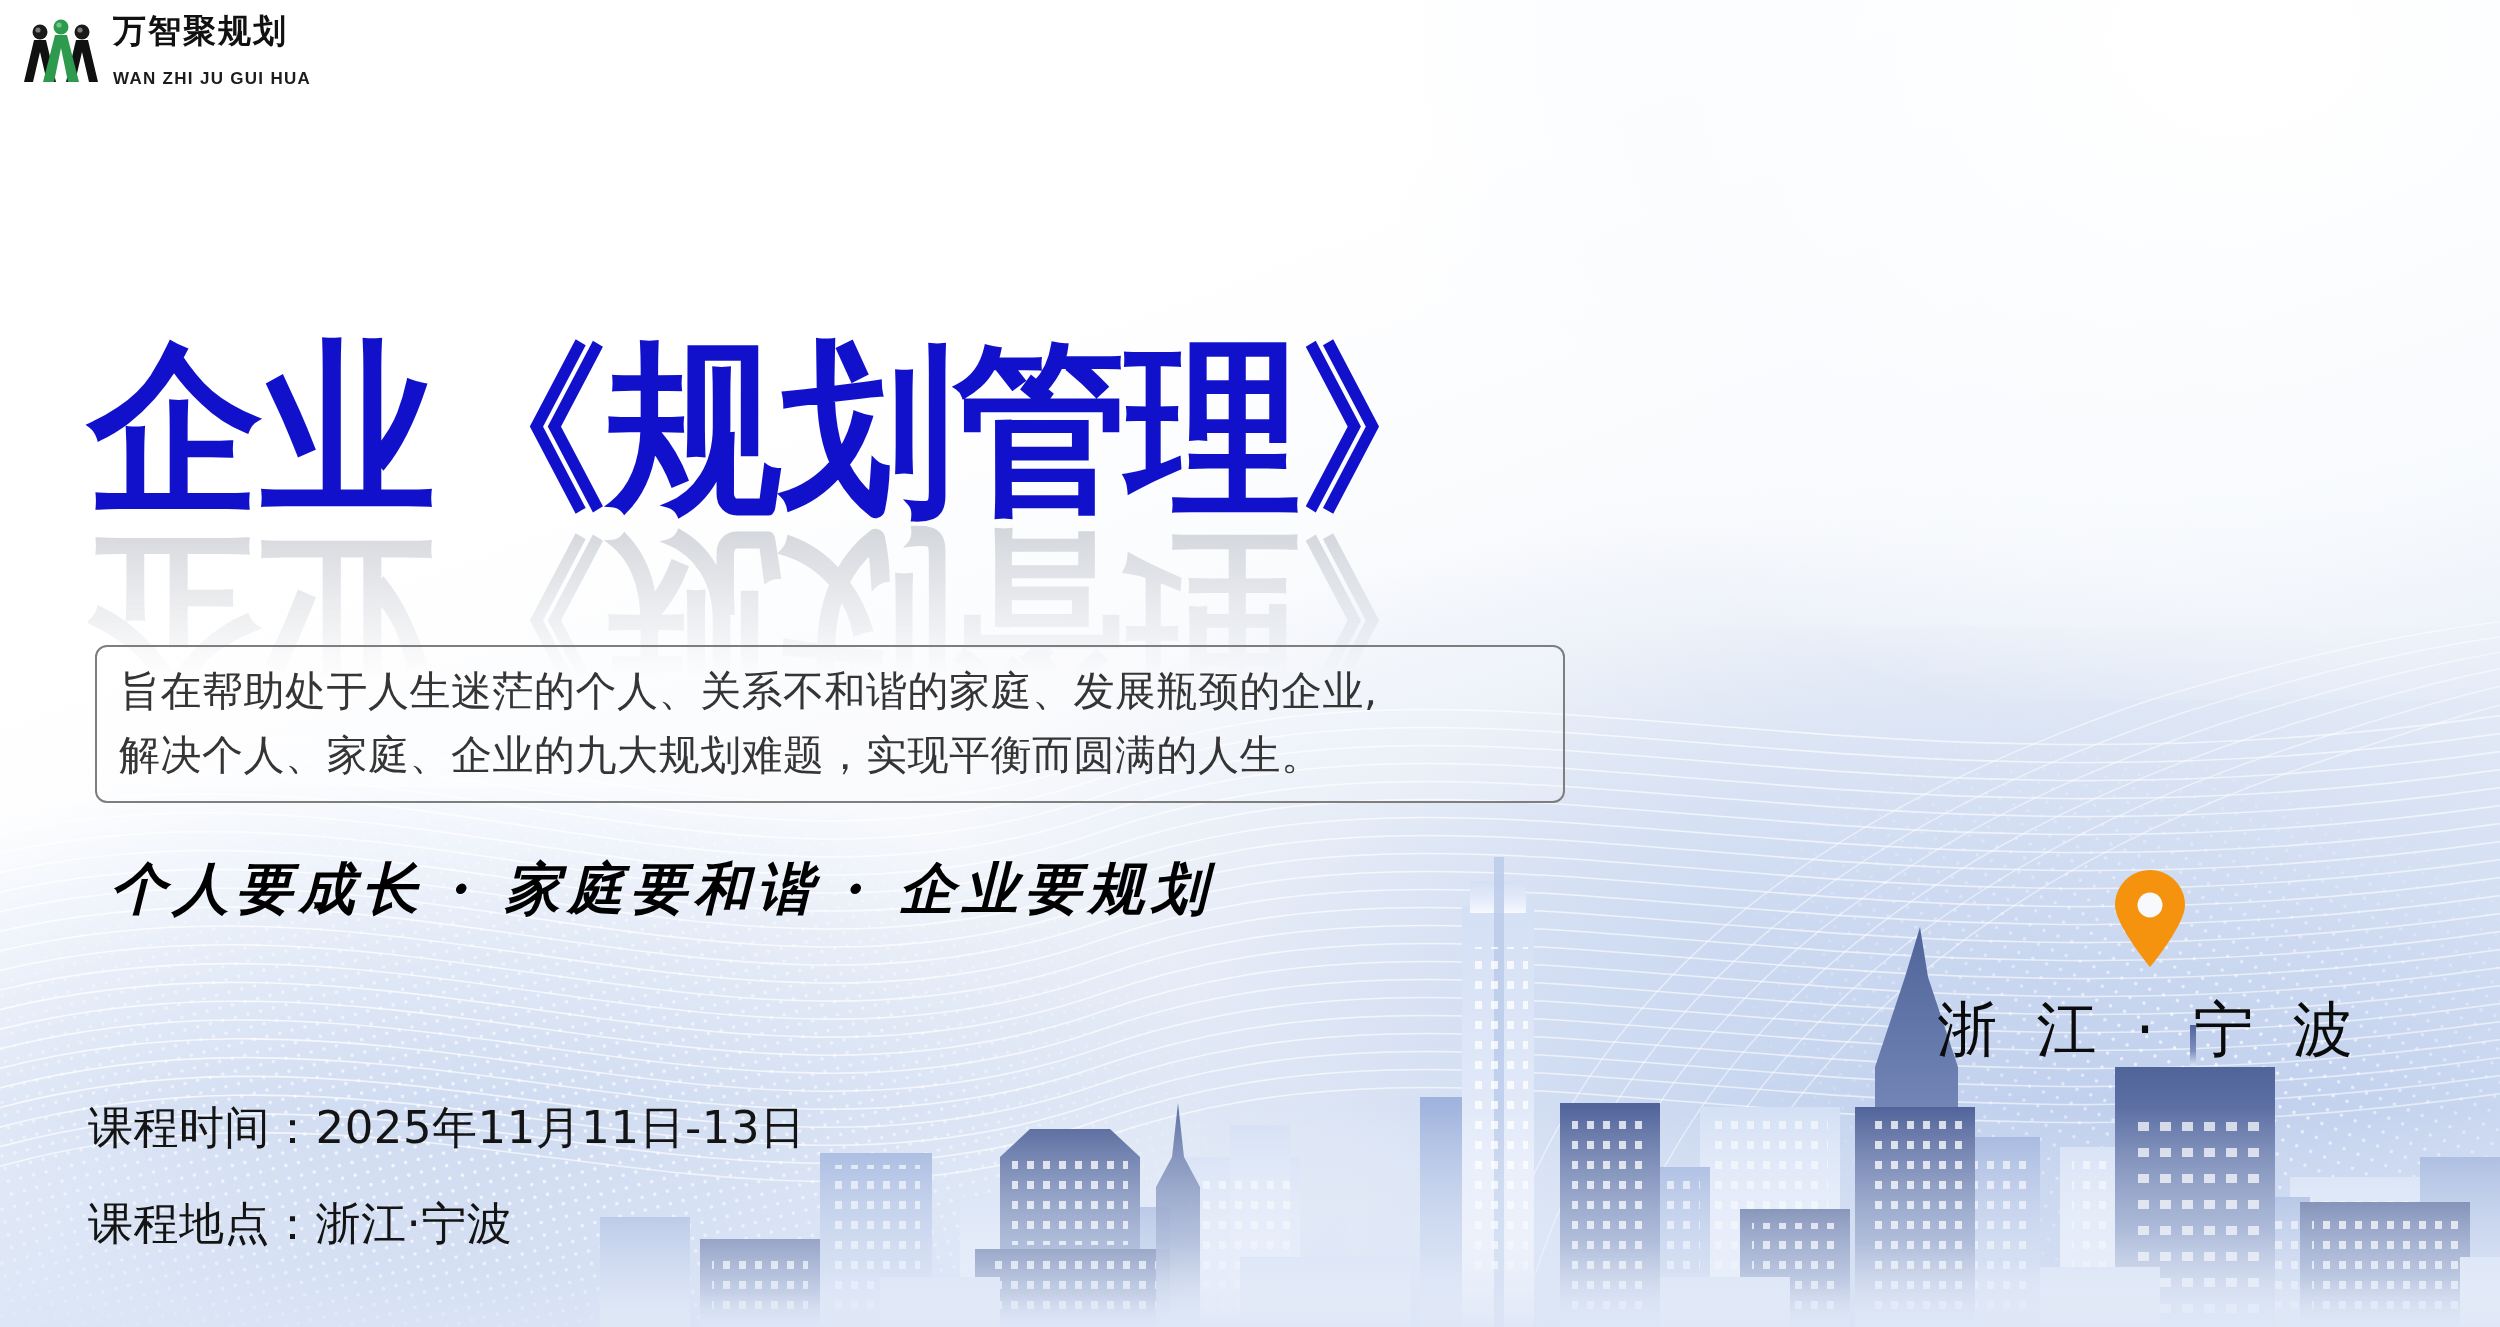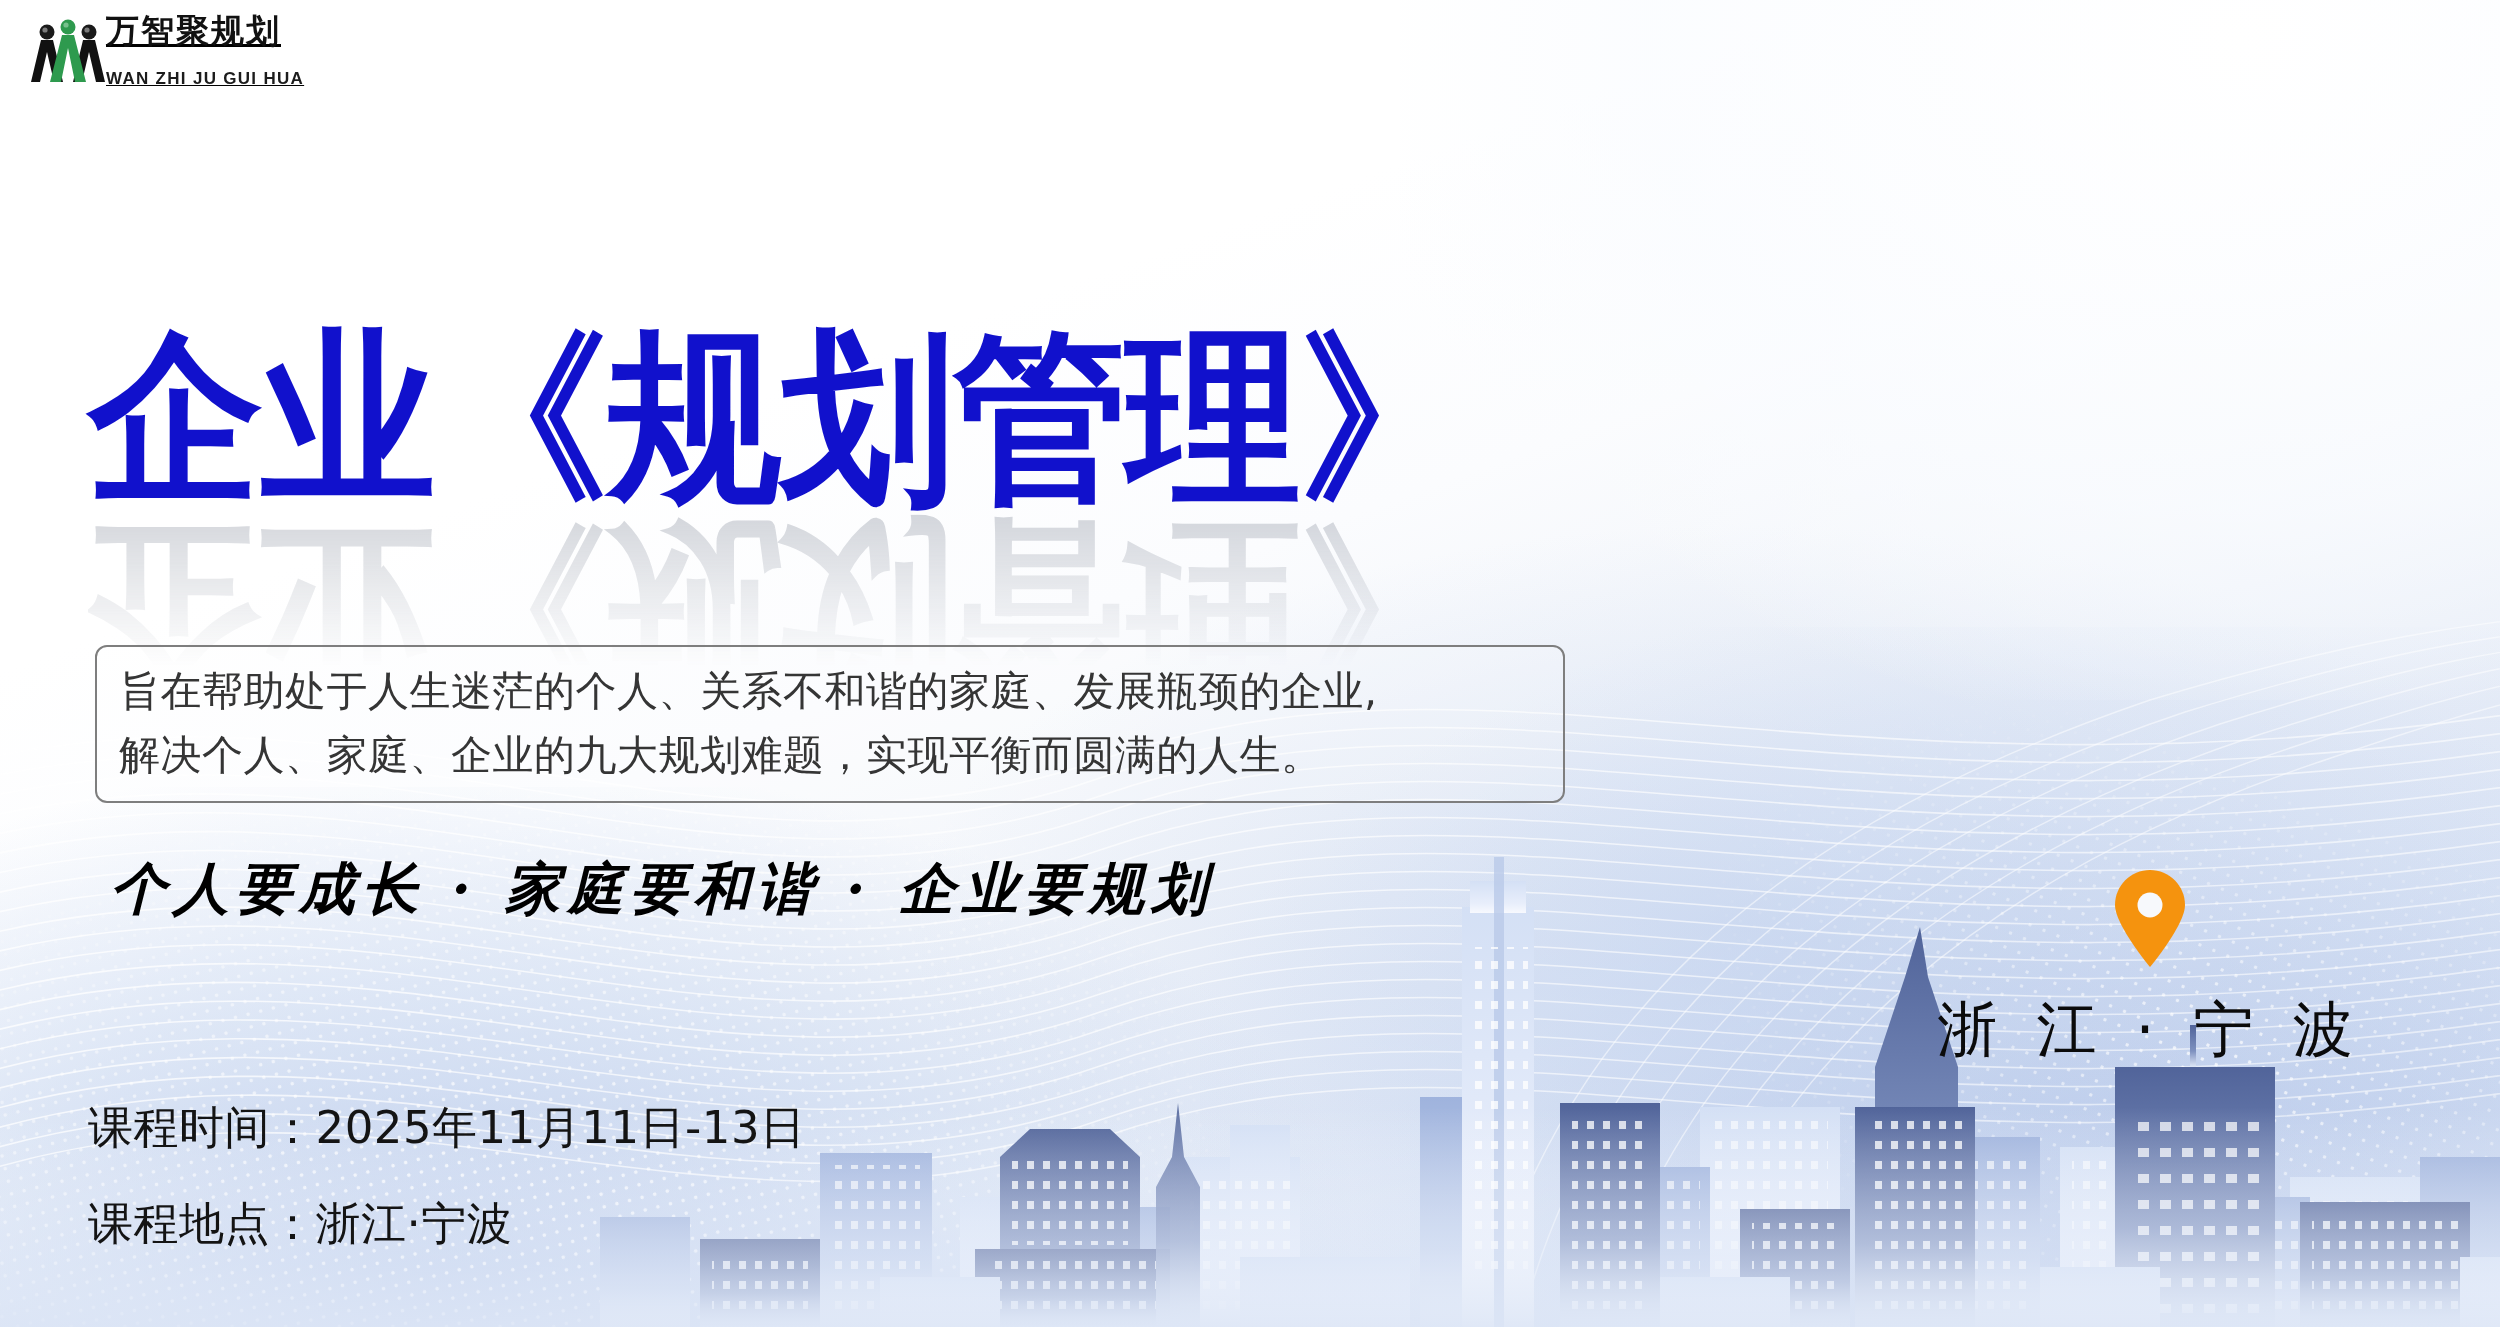--- a/index.html
+++ b/index.html
@@ -51,33 +51,33 @@
   .dots-br{
     position:absolute;right:-160px;bottom:-60px;width:1000px;height:620px;
     background-image:radial-gradient(circle, rgba(255,255,255,.8) 1.5px, rgba(255,255,255,0) 2.1px);
     background-size:15px 15px;
     transform:rotate(22deg);
     -webkit-mask-image:radial-gradient(ellipse at 55% 45%, rgba(0,0,0,.95) 0%, rgba(0,0,0,0) 72%);
             mask-image:radial-gradient(ellipse at 55% 45%, rgba(0,0,0,.95) 0%, rgba(0,0,0,0) 72%);
   }
 
   
-  .logo-wrap{position:absolute;left:30px;top:14px;display:flex;align-items:center;text-decoration:underline;}
+  .logo-wrap{position:absolute;left:23px;top:14px;display:flex;align-items:center;gap:14px;}
   .logo-mark{width:76px;height:66px;display:block;}
   .logo-text{display:flex;flex-direction:column;line-height:1;}
   .logo-cn{
     font-family:"DejaVu Serif","Liberation Serif",serif;
     font-size:33px;font-weight:700;color:#111;letter-spacing:2px;
   }
   .logo-en{
     font-size:17px;font-weight:700;color:#1c1c1c;letter-spacing:1.3px;margin-top:23px;
   }
 
   
-  .title-block{position:absolute;left:88px;top:325px;width:1500px;}
+  .title-block{position:absolute;left:88px;top:336px;width:1500px;}
   .title-main{
     font-family:"DejaVu Sans","Liberation Sans",sans-serif;
     font-size:175px;font-weight:700;color:#1111cc;
     letter-spacing:-2px;line-height:1;white-space:nowrap;
     transform:scaleY(1.06);transform-origin:left top;
   }
   .title-reflection{
     font-family:"DejaVu Sans","Liberation Sans",sans-serif;
     font-size:175px;font-weight:700;color:#9aa0ac;
     letter-spacing:-2px;line-height:1;white-space:nowrap;

